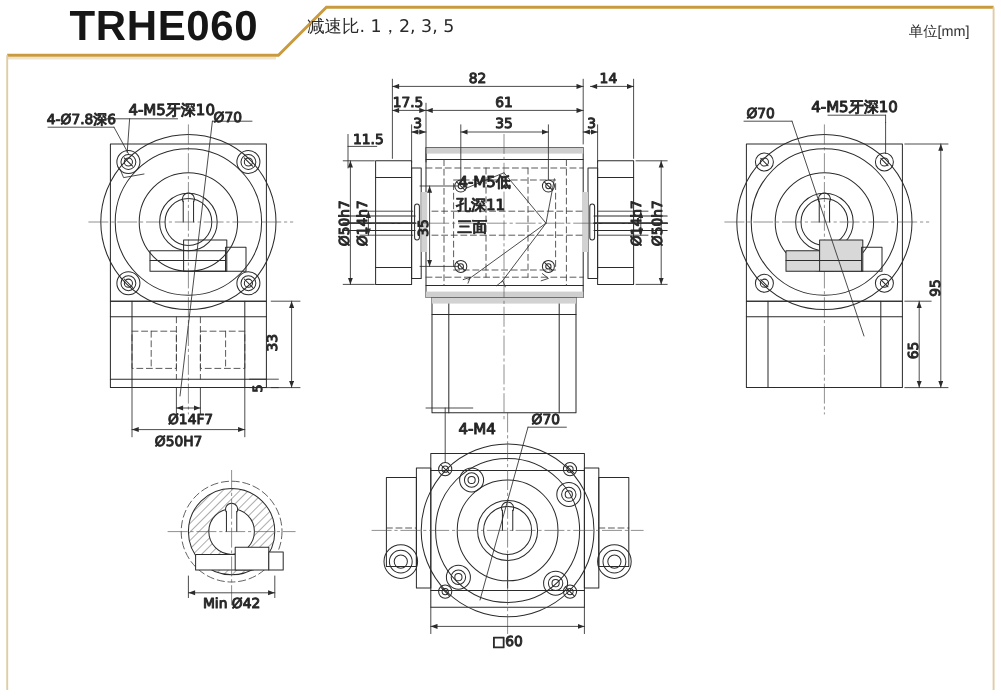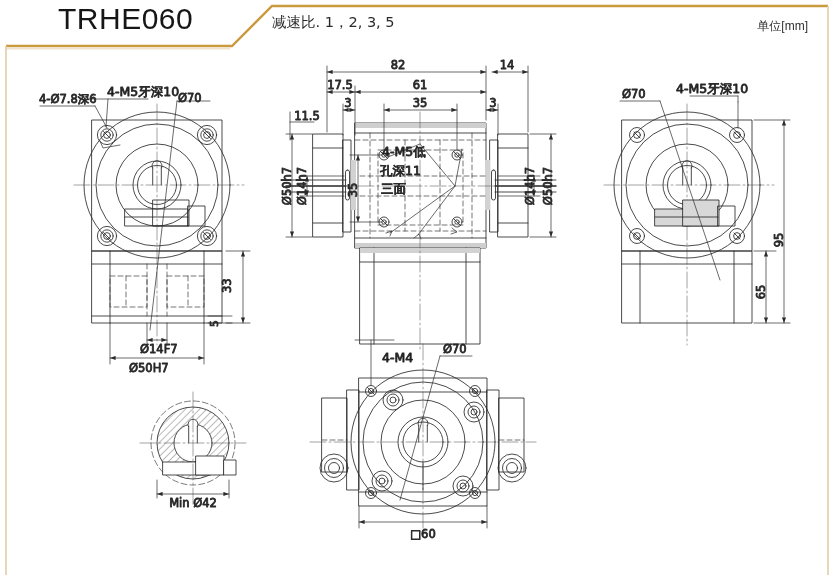--- a/index.html
+++ b/index.html
@@ -22,30 +22,30 @@
   
   #header {
     position: absolute;
     left: 0; top: 0;
     width: 834px; height: 48px;
     z-index: 5;
   }
   #model-title {
     position: absolute;
     left: 58px; top: 2px;
-    font-size: 30px;
-    font-weight: normal;
+    font-size: 35px;
+    font-weight: bold;
     letter-spacing: 0.5px;
     color: #161616;
     font-family: "Liberation Sans", sans-serif;
     white-space: nowrap;
   }
   #ratio-text {
     position: absolute;
-    left: 272px; top: 13px;
+    left: 256px; top: 13px;
     font-size: 14.5px;
     color: #2a2a2a;
     white-space: nowrap;
     font-family: "DejaVu Sans", sans-serif;
     text-align: center;
   }
   #unit-text {
     position: absolute;
     right: 26px; top: 18px;
     font-size: 12px;

